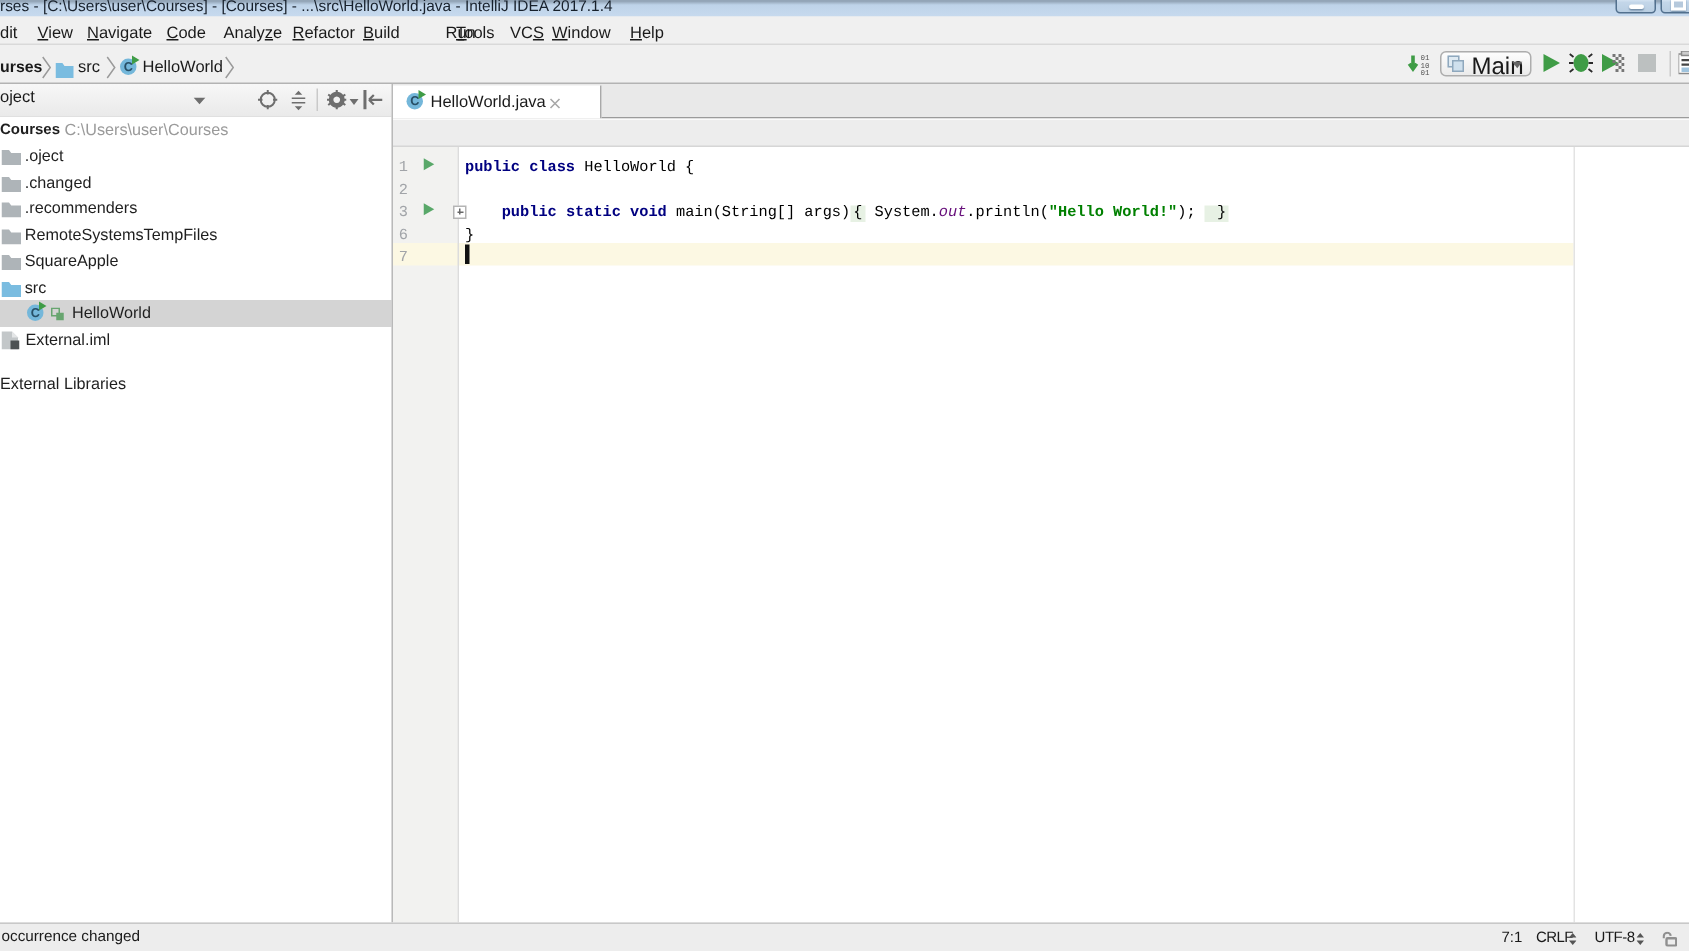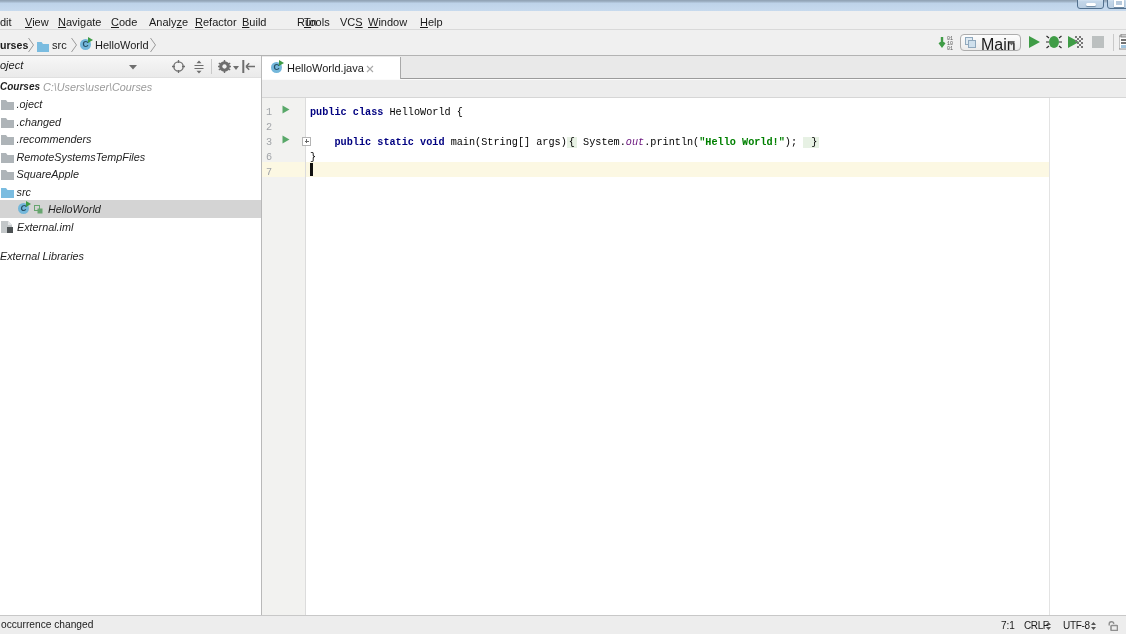--- a/index.html
+++ b/index.html
@@ -11,20 +11,21 @@
   .kw { color:#000080; }
   .fold { background:#e7f1e4; padding:0 2px; }
   .cls-icon { width:14px;height:14px;display:inline-block;position:absolute; }
   .cls-icon::before { content:"C"; position:absolute;left:0;top:0.5px;width:11px;height:11px;border-radius:50%;background:#74b7da;color:#274f66;font-size:8.5px;font-weight:bold;text-align:center;line-height:11px; }
   .cls-icon::after { content:""; position:absolute;left:7.5px;top:-1.5px;width:0;height:0;border-left:5.5px solid #3f9c46;border-top:3px solid transparent;border-bottom:3px solid transparent; }
 </style>
 </head>
 <body>
 
 <div class="abs" style="left:0;top:0;width:1126px;height:11px;background:linear-gradient(#93a5b7 0%, #93a5b7 8%, #bed3e9 30%, #c7daee 100%);">
+  <div class="abs" style="left:0;top:-1px;width:520px;font-size:10.3px;color:#17202b;white-space:nowrap;">rses - [C:\Users\user\Courses] - [Courses] - ...\src\HelloWorld.java - IntelliJ IDEA 2017.1.4</div>
   <div class="abs" style="left:1077px;top:-9px;width:27px;height:18px;border:1px solid #52708e;border-radius:0 0 3px 3px;background:linear-gradient(#e3eefa 40%,#c3d6e9 60%,#b9cee2 100%);">
     <div class="abs" style="left:8px;top:10.5px;width:10px;height:3.5px;background:#fff;border-radius:1.5px;box-shadow:0 1px 1px rgba(80,110,140,.7);"></div>
   </div>
   <div class="abs" style="left:1107px;top:-9px;width:27px;height:18px;border:1px solid #52708e;border-radius:0 0 3px 3px;background:linear-gradient(#e3eefa 40%,#c3d6e9 60%,#b9cee2 100%);">
     <div class="abs" style="left:6px;top:6.5px;width:10px;height:8.5px;border:2px solid #fff;background:#b6c9dc;box-shadow:0 1px 1px rgba(80,110,140,.7);"></div>
   </div>
 </div>
 
 <div class="abs" style="left:0;top:11px;width:1126px;height:19px;background:#f0f0f0;border-bottom:1px solid #d9d9d9;font-size:11px;color:#1a1a1a;">
   <span class="abs" style="left:0;top:5px;">dit</span>
@@ -99,21 +100,21 @@
   <div class="abs" style="left:1092px;top:5px;width:12px;height:12px;background:#bcc0c0;"></div>
   <div class="abs" style="left:1113px;top:3px;width:1px;height:17px;background:#c9c9c9;"></div>
   <svg class="abs" style="left:1119px;top:3px;" width="10" height="17">
     <rect x="0" y="2" width="10" height="13" fill="#fff" stroke="#8a8a8a"></rect>
     <rect x="2" y="0" width="7" height="3" fill="#ccc" stroke="#8a8a8a"></rect>
     <path d="M2 6 h6 M2 9 h6" stroke="#444" stroke-width="1.5"></path>
     <rect x="2" y="11" width="6" height="3" fill="#9fc3dd"></rect>
   </svg>
 </div>
 
-<div class="abs" style="left:0;top:56px;width:261px;height:559px;background:#fff;font-style:italic;">
+<div class="abs" style="left:0;top:56px;width:261px;height:559px;background:#fff;">
   <div class="abs" style="left:0;top:0;width:261px;height:22px;background:linear-gradient(#f7f7f7,#eaeaea);border-bottom:1px solid #e0e0e0;">
     <span class="abs" style="left:0;top:3px;font-size:11px;color:#1a1a1a;">oject</span>
     <svg class="abs" style="left:129px;top:9px;" width="9" height="6">
         <path d="M0 0 L8 0 L4 4.5 z" fill="#6e6e6e"></path>
       </svg>
     <svg class="abs" style="left:172px;top:4px;" width="13" height="13">
       <circle cx="6.5" cy="6.5" r="4.7" fill="none" stroke="#6e6e6e" stroke-width="1.3"></circle>
       <path d="M6.5 0 v3 M6.5 10 v3 M0 6.5 h3 M10 6.5 h3" stroke="#6e6e6e" stroke-width="1.3"></path>
     </svg>
     <svg class="abs" style="left:193px;top:4px;" width="12" height="14">

